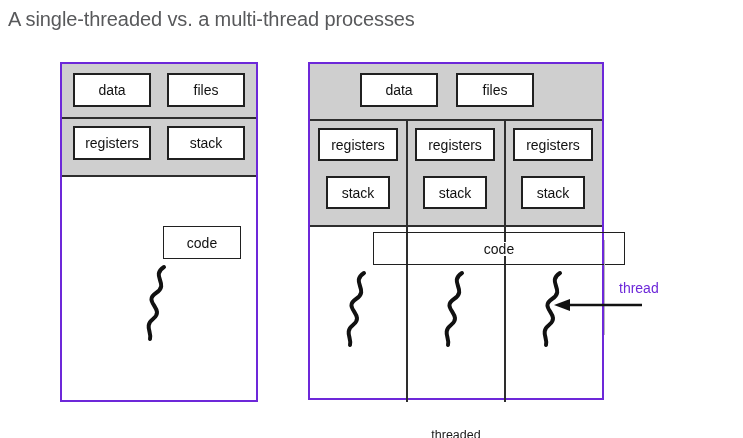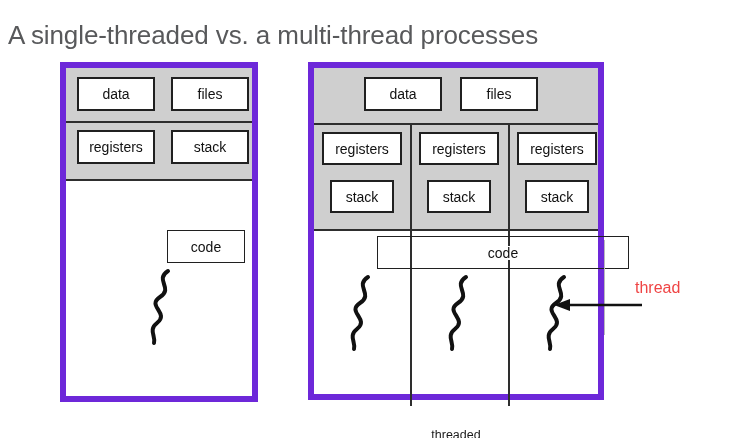--- a/index.html
+++ b/index.html
@@ -13,34 +13,34 @@
     position: relative;
     overflow: hidden;
     font-family: "Liberation Sans", sans-serif;
     color: #000;
   }
 
   
   #slide-title {
     position: absolute;
     left: 8px;
-    top: 20px;
-    font-size: 26px;
+    top: 4px;
+    font-size: 20px;
     line-height: 30px;
     letter-spacing: -0.1px;
     color: #58595b;
     white-space: nowrap;
     font-weight: 400;
   }
 
   
   .diagram {
     position: absolute;
     box-sizing: border-box;
-    border: 6px solid #6d28d9;
+    border: 2px solid #6d28d9;
     background: #ffffff;
   }
   .grayband {
     position: absolute;
     box-sizing: border-box;
     background: #cfcfcf;
     left: 0;
     right: 0;
   }
   .hrule {
@@ -72,25 +72,24 @@
 
   
   .squiggle {
     position: absolute;
     pointer-events: none;
   }
 
   
   .callout-label {
     position: absolute;
-    font-size: 16px;
+    font-size: 14px;
     line-height: 14px;
-    color: #ef4444;
-    white-space: nowrap;
-    margin-left: 16px;
+    color: #6d28d9;
+    white-space: nowrap;
   }
   .callout-arrow { position: absolute; }
 
   .edge-line {
     position: absolute;
     width: 1px;
     background: #b9b9bb;
   }
 
   .caption {

